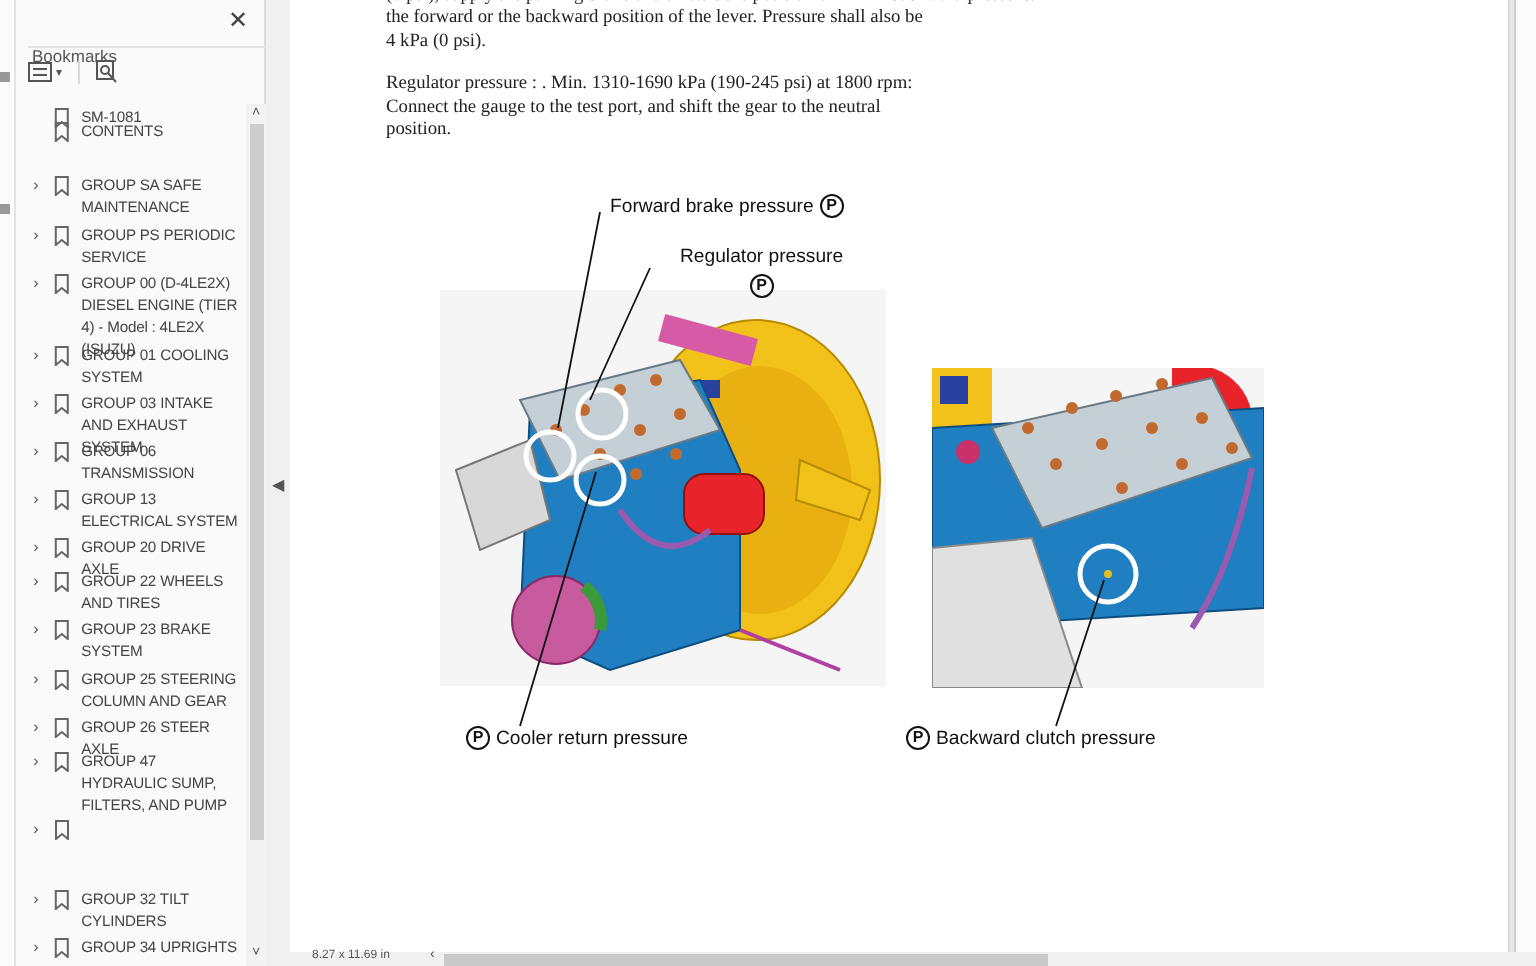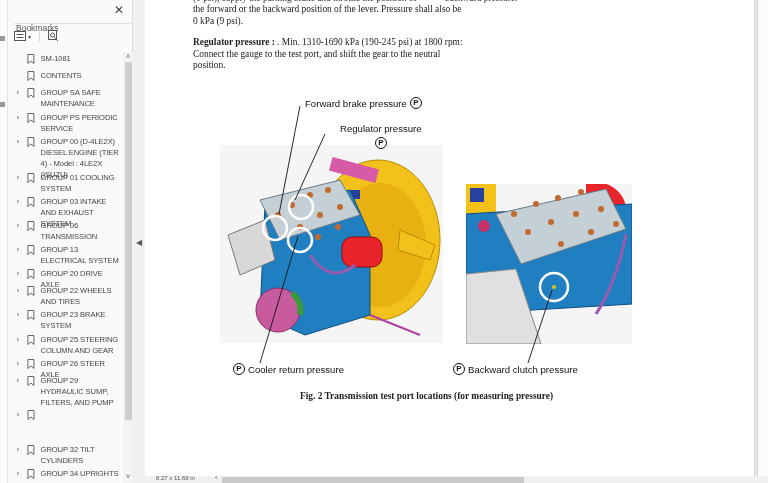--- a/index.html
+++ b/index.html
@@ -34,21 +34,21 @@
   .splitter .grip { position: absolute; left: 3px; top: 238px; font-size: 8px; color: #555; }
 
   
   .doc-area { position: absolute; left: 145px; top: 0; width: 623px; height: 476px; background: #e8e8e8; }
   .page { position: absolute; left: 0; top: 0; width: 610px; height: 476px; background: #ffffff; border-right: 1px solid #d8d8d8; }
   .page-edge { position: absolute; left: 612px; top: 0; width: 11px; height: 476px; background: #fbfbfb; border-left: 1px solid #cfcfcf; }
 
   .serif { font-family: "Liberation Serif", serif; color: #222; }
   .body-text { position: absolute; left: 48px; font-size: 9.4px; line-height: 11.7px; width: 272px; }
   .cut-line { position: absolute; top: -7px; font-size: 9.4px; color: #333; white-space: nowrap; }
-  .b { font-weight: bold; }
+  .b { font-weight: normal; }
 
   .fig-left { position: absolute; left: 75px; top: 145px; width: 223px; height: 198px; background: #eef0ee; overflow: hidden; }
   .fig-right { position: absolute; left: 321px; top: 184px; width: 166px; height: 160px; background: #eef0ee; overflow: hidden; }
 
   .callout { position: absolute; font-size: 9.6px; color: #111; white-space: nowrap; display: flex; align-items: center; gap: 3px; }
   .pcirc { display: inline-block; width: 12px; height: 12px; border: 1.2px solid #111; border-radius: 50%; font-size: 8px; font-weight: bold; text-align: center; line-height: 10px; }
 
   .caption { position: absolute; left: 155px; top: 391px; font-size: 9.4px; font-weight: bold; }
 
   .leader { position: absolute; left: 0; top: 0; width: 610px; height: 476px; pointer-events: none; }
@@ -94,21 +94,21 @@
 
     <div class="bm-list">
 
       <div class="bm-item" style="top:1px;">
         <span class="chev"></span>
         <svg class="bmk" width="8" height="10" viewBox="0 0 8 10">
             <path d="M1 0.5 H7 V9.5 L4 7 L1 9.5 Z" fill="none" stroke="#666" stroke-width="1"></path>
           </svg>
         <span class="lbl">SM-1081</span>
       </div>
-      <div class="bm-item" style="top:18px;justify-content:center;">
+      <div class="bm-item" style="top:8px;justify-content:center;">
         <span class="chev"></span>
         <svg class="bmk" width="8" height="10" viewBox="0 0 8 10">
             <path d="M1 0.5 H7 V9.5 L4 7 L1 9.5 Z" fill="none" stroke="#666" stroke-width="1"></path>
           </svg>
         <span class="lbl">CONTENTS</span>
       </div>
       <div class="bm-item" style="top:35px;">
         <span class="chev">›</span>
         <svg class="bmk" width="8" height="10" viewBox="0 0 8 10">
             <path d="M1 0.5 H7 V9.5 L4 7 L1 9.5 Z" fill="none" stroke="#666" stroke-width="1"></path>
@@ -190,21 +190,21 @@
         <svg class="bmk" width="8" height="10" viewBox="0 0 8 10">
             <path d="M1 0.5 H7 V9.5 L4 7 L1 9.5 Z" fill="none" stroke="#666" stroke-width="1"></path>
           </svg>
         <span class="lbl">GROUP 26 STEER AXLE</span>
       </div>
       <div class="bm-item" style="top:323px;">
         <span class="chev">›</span>
         <svg class="bmk" width="8" height="10" viewBox="0 0 8 10">
             <path d="M1 0.5 H7 V9.5 L4 7 L1 9.5 Z" fill="none" stroke="#666" stroke-width="1"></path>
           </svg>
-        <span class="lbl">GROUP 29 HYDRAULIC SUMP, FILTERS, AND PUMP</span>
+        <span class="lbl">GROUP 47 HYDRAULIC SUMP, FILTERS, AND PUMP</span>
       </div>
       <div class="bm-item" style="top:357px;">
         <span class="chev">›</span>
         <svg class="bmk" width="8" height="10" viewBox="0 0 8 10">
             <path d="M1 0.5 H7 V9.5 L4 7 L1 9.5 Z" fill="none" stroke="#666" stroke-width="1"></path>
           </svg>
       </div>
       <div class="bm-item" style="top:392px;">
         <span class="chev">›</span>
         <svg class="bmk" width="8" height="10" viewBox="0 0 8 10">
@@ -230,21 +230,21 @@
 
   <div class="splitter">
     <span class="grip">◀</span>
   </div>
 
   <div class="doc-area">
     <div class="page">
       <div class="cut-line serif" style="left:48px;">(0 psi), supply the parking brake and throttle the position of</div>
       <div class="cut-line serif" style="left:300px;">backward pressure.</div>
 
-      <div class="body-text serif" style="top:4px;">the forward or the backward position of the lever. Pressure shall also be 0 kPa (9 psi).</div>
+      <div class="body-text serif" style="top:4px;">the forward or the backward position of the lever. Pressure shall also be 4 kPa (0 psi).</div>
       <div class="body-text serif" style="top:37px;"><span class="b">Regulator pressure :</span><span> . Min. 1310-1690 kPa (190-245 psi) at 1800 rpm: Connect the gauge to the test port, and shift the gear to the neutral position.</span></div>
 
       <div class="fig-left">
         <svg width="223" height="198" viewBox="0 0 223 198">
           <rect width="223" height="198" fill="#f4f5f4"></rect>
 
           <ellipse cx="158" cy="95" rx="62" ry="80" fill="#f2c21a" stroke="#b88a00" stroke-width="1"></ellipse>
           <ellipse cx="160" cy="100" rx="46" ry="62" fill="#e8b010"></ellipse>
           <rect x="110" y="18" width="48" height="14" fill="#d65aa6" transform="rotate(15 134 25)"></rect>
           <rect x="118" y="45" width="22" height="9" fill="#2840a0"></rect>
@@ -327,21 +327,20 @@
       </div>
       <div class="callout" style="left:88px; top:363px;">
         <span class="pcirc">P</span>
         <span>Cooler return pressure</span>
       </div>
       <div class="callout" style="left:308px; top:363px;">
         <span class="pcirc">P</span>
         <span>Backward clutch pressure</span>
       </div>
 
-      <div class="caption serif">Fig. 2 Transmission test port locations (for measuring pressure)</div>
     </div>
     <div class="page-edge"></div>
   </div>
 
   <div class="status-bar">
     <span class="page-size">8.27 x 11.69 in</span>
     <span class="hscroll-left">‹</span>
     <div class="hscroll-thumb"></div>
   </div>
 </div>

